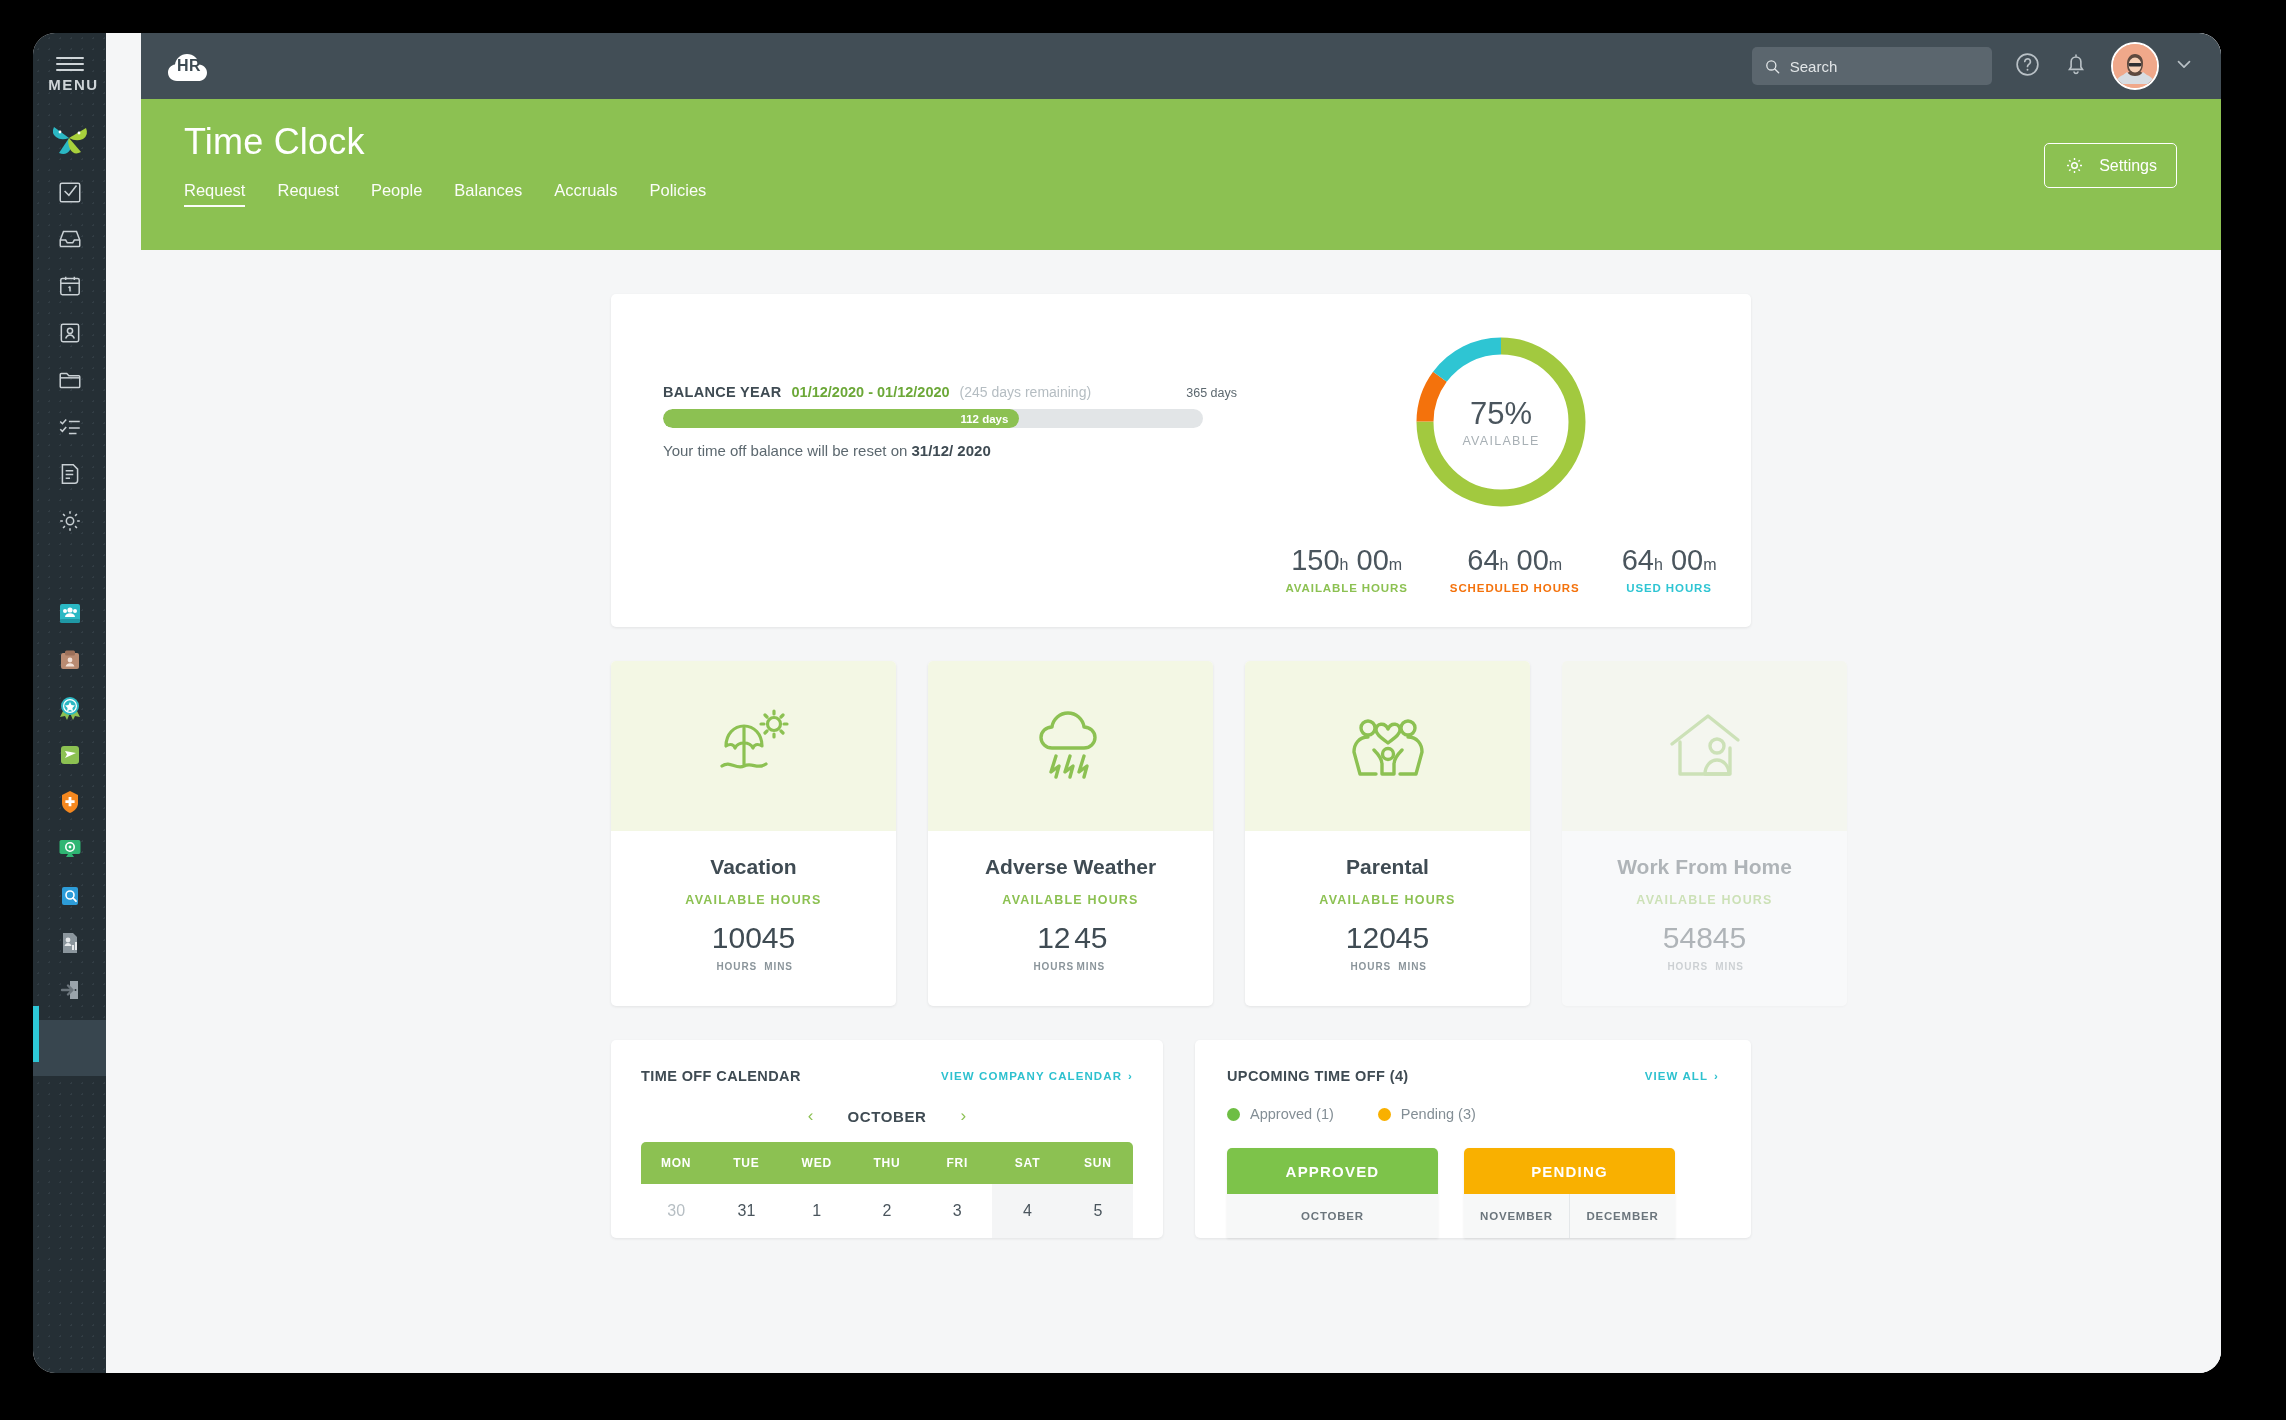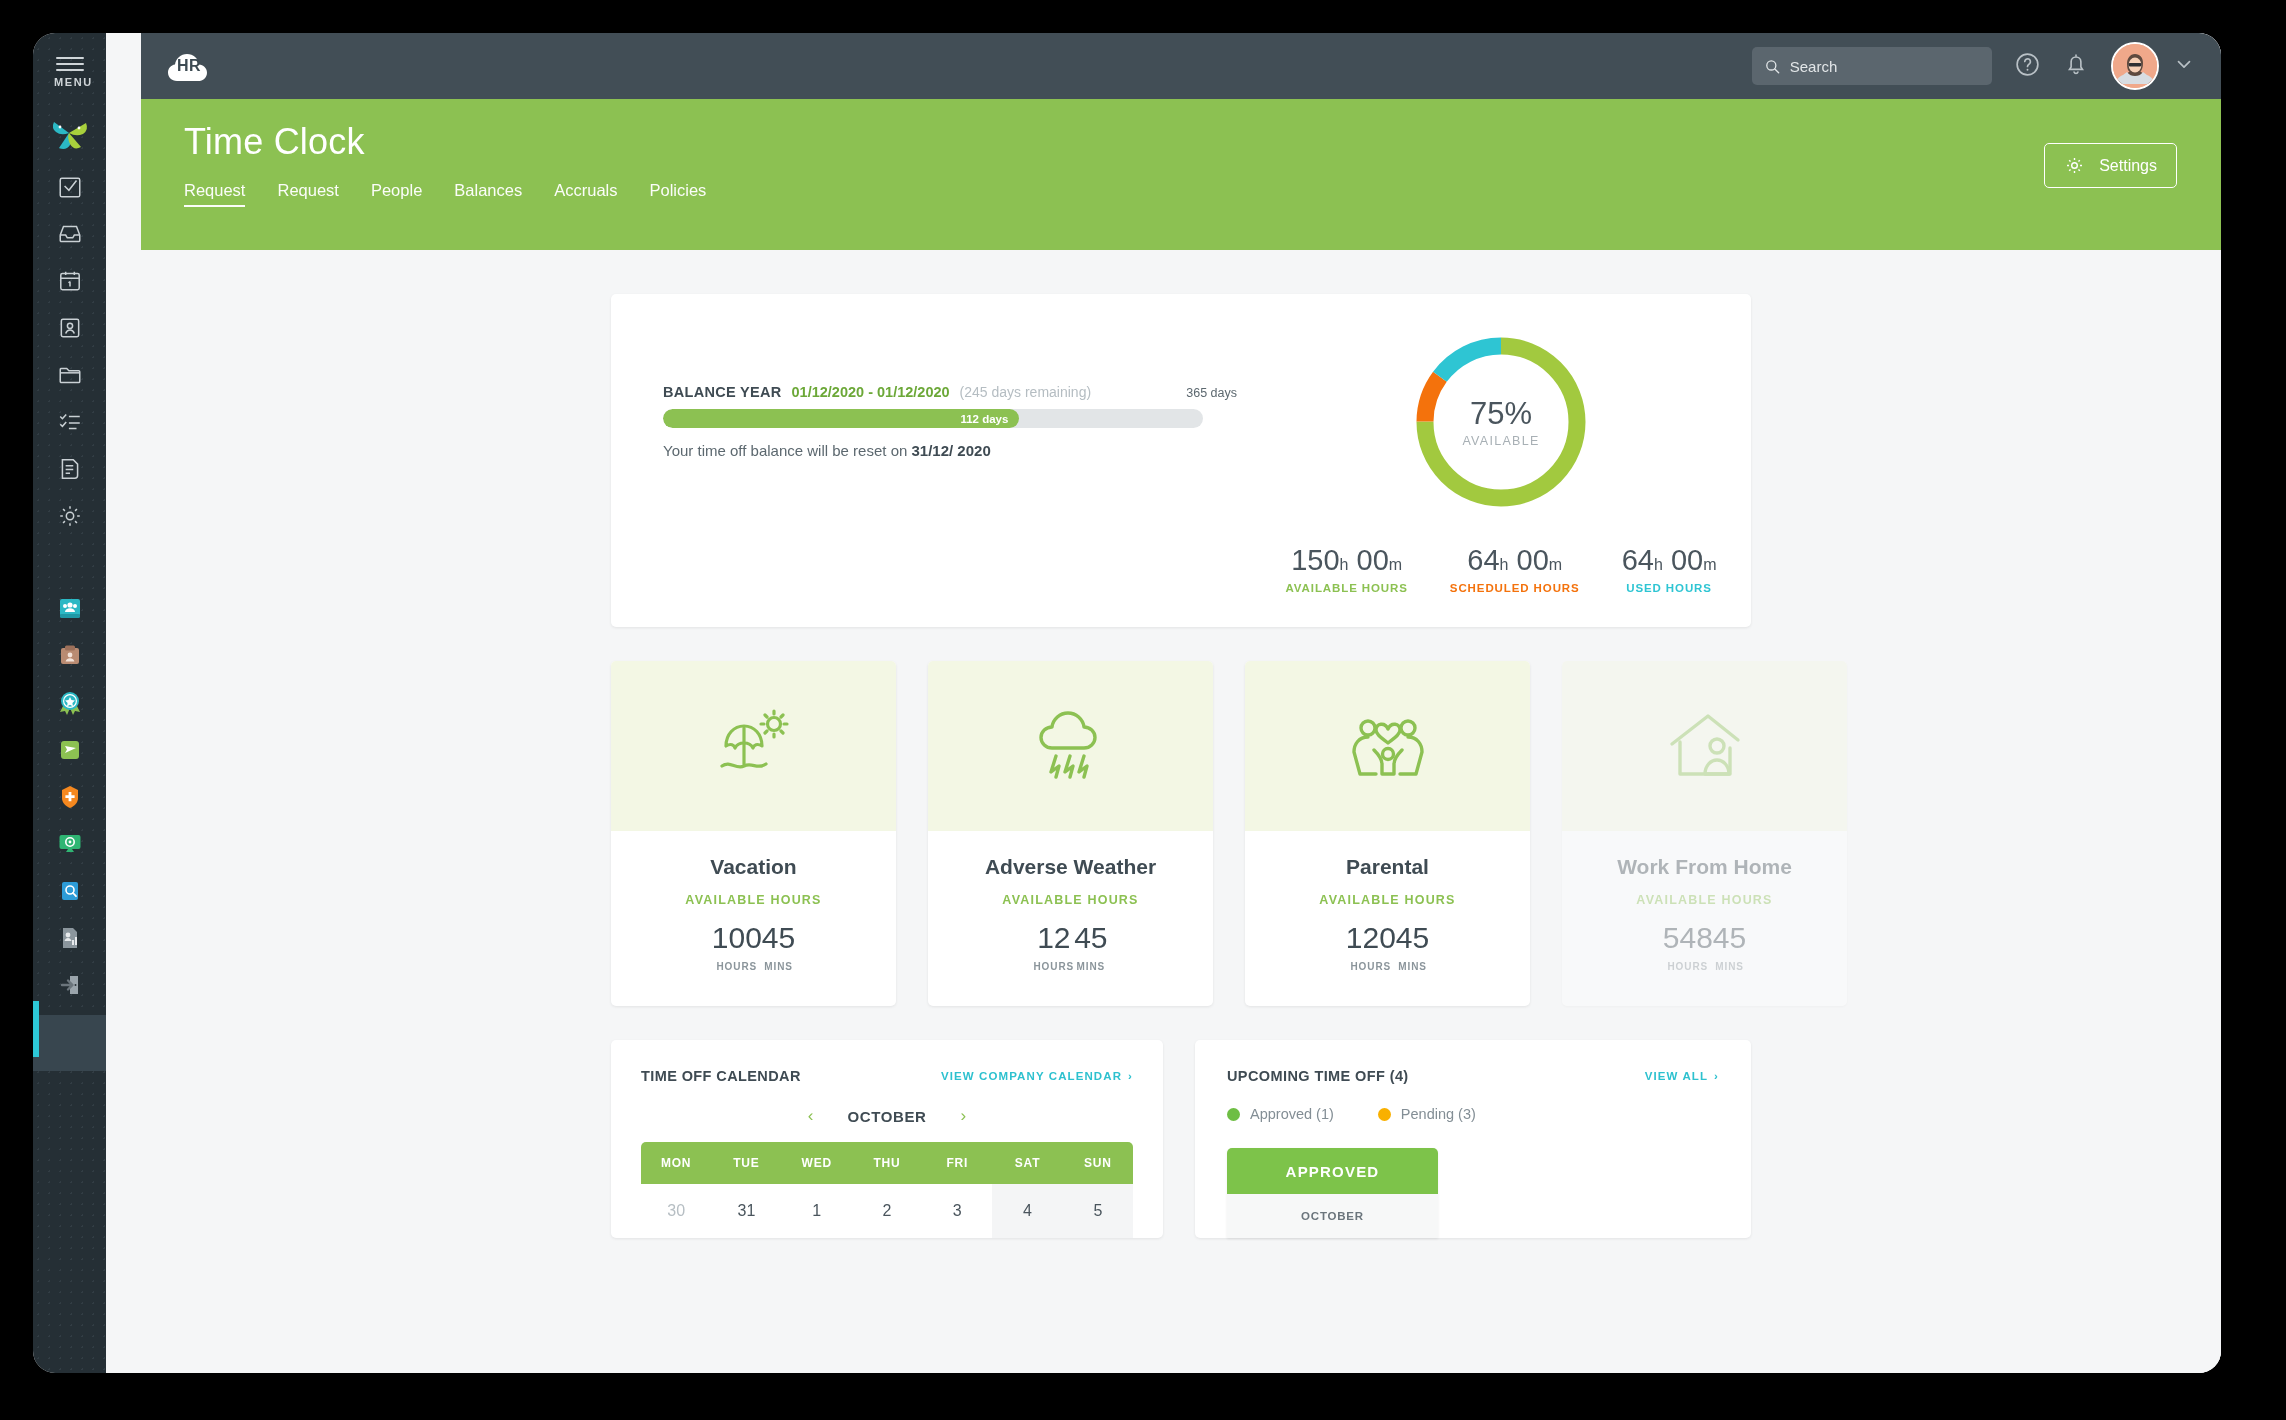--- a/index.html
+++ b/index.html
@@ -32,21 +32,21 @@
     position: absolute; left: 0; top: 0;
     width: 73px; height: 100%;
     background: #252f35;
     background-image: radial-gradient(#323d44 1px, transparent 1px);
     background-size: 11px 11px;
     z-index: 5;
   }
   .menu-btn { padding-top: 20px; text-align: center; }
   .burger { width: 28px; margin: 0 auto; }
   .burger i { display:block; height:2px; background:#cfd5d8; margin:4px 0; border-radius:1px;}
-  .menu-lbl { color:#cfd5d8; font-size:11px; letter-spacing:1.6px; margin-top:5px; font-weight:700;margin-left:8px;}
+  .menu-lbl { color:#cfd5d8; font-size:15px; letter-spacing:1.6px; margin-top:5px; font-weight:700;margin-left:8px;}
 
   .rail-logo { margin-top: 26px; text-align:center; }
 
   .rail-icons { margin-top: 14px; }
   .rail-item {
     height: 33px; display:flex; align-items:center; justify-content:center;
     margin-bottom: 14px; position: relative;
   }
   .rail-item svg { display:block; }
   .rail-gap { height: 46px; }
@@ -683,20 +683,27 @@
                   <span>Pending (3)</span>
                 </div>
               </div>
               <div class="status-cards">
                 <div class="st-card">
                   <div class="st-head" style="background:#7dc34a">APPROVED</div>
                   <div class="st-months">
                     <div>OCTOBER</div>
                   </div>
                 </div>
+                <div class="st-card">
+                  <div class="st-head" style="background:#f9b000">PENDING</div>
+                  <div class="st-months">
+                    <div>NOVEMBER</div>
+                    <div>DECEMBER</div>
+                  </div>
+                </div>
               </div>
             </div>
 
           </div>
         </div>
       </div>
 
     </div>
   </div>
 </div>

